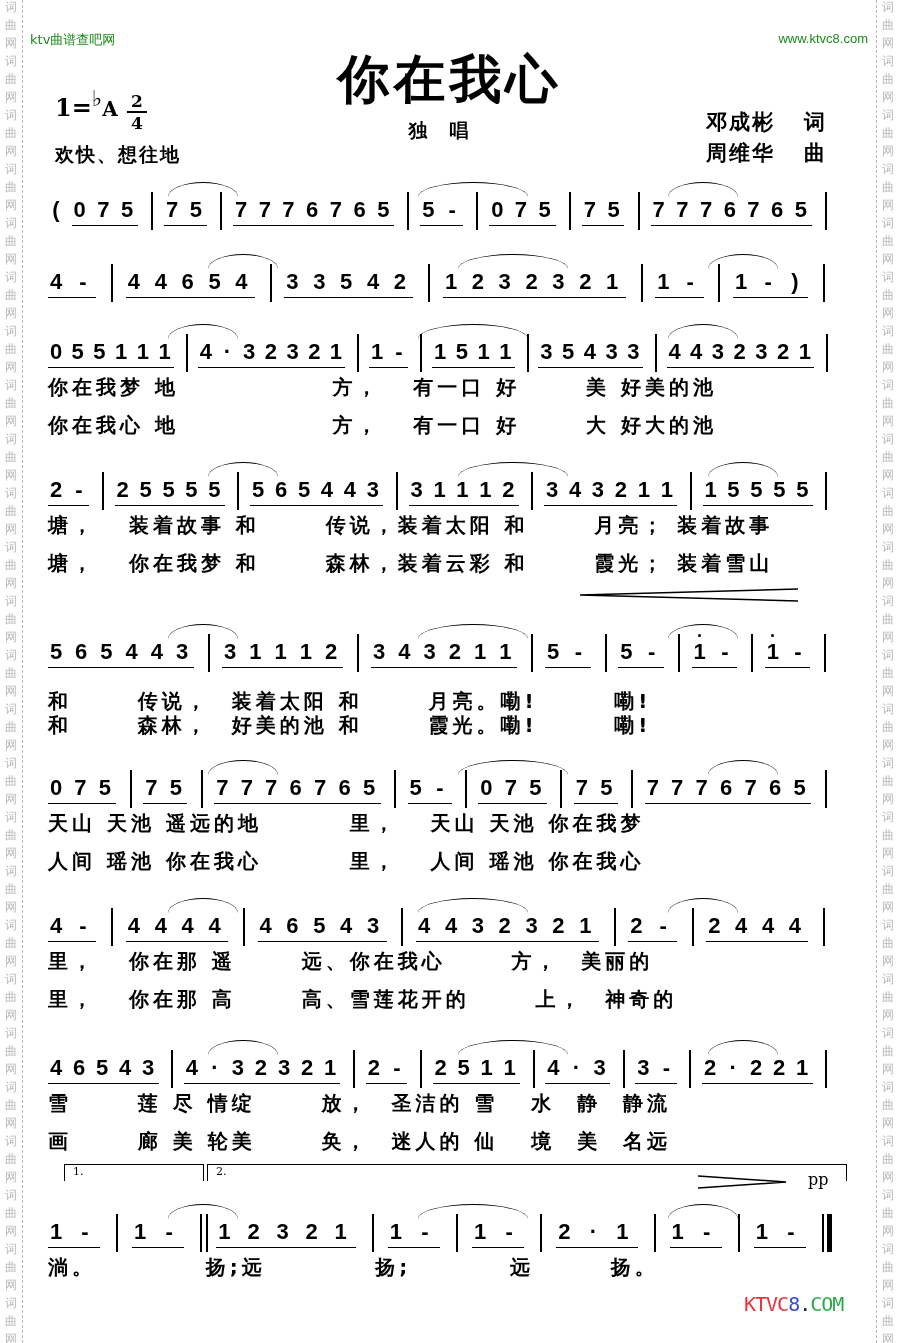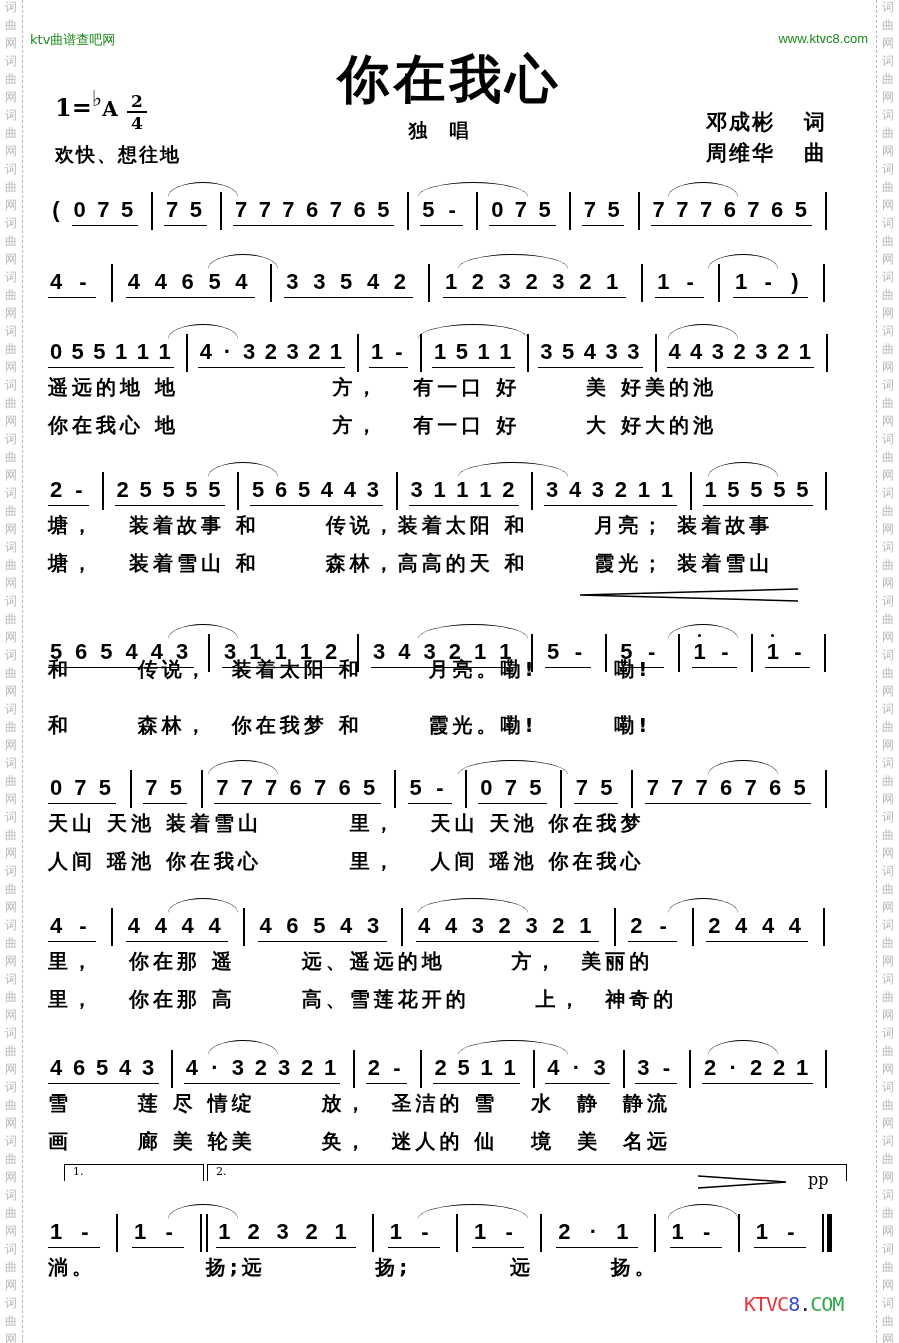--- a/index.html
+++ b/index.html
@@ -346,21 +346,21 @@
       <div class="note" style="left: 683.654px;">2</div>
       <div class="note" style="left: 705.357px;">3</div>
       <div class="note" style="left: 727.06px;">2</div>
       <div class="note" style="left: 748.764px;">1</div>
       <div class="bar" style="left: 778.063px;"></div>
       <div class="ul" style="left: 618.544px; top: 47px; width: 147.582px;"></div>
       <div class="slur" style="left: 120px; top: 4px; width: 70px;"></div>
       <div class="slur" style="left: 370px; top: 4px; width: 110px;"></div>
       <div class="slur" style="left: 620px; top: 4px; width: 70px;"></div>
     </div>
-    <div class="lyric" style="left: 48px; top: 374px;">遥远的地 地              方，   有一口 好      美 好美的池</div>
+    <div class="lyric" style="left: 48px; top: 374px;">你在我梦 地              方，   有一口 好      美 好美的池</div>
     <div class="lyric" style="left: 48px; top: 412px;">你在我心 地              方，   有一口 好      大 好大的池</div>
     <div class="row" style="top: 458px;">
       <div class="note" style="left: 0px;">2</div>
       <div class="note" style="left: 22.9651px;">-</div>
       <div class="bar" style="left: 53.968px;"></div>
       <div class="ul" style="left: 0px; top: 47px; width: 41.3372px;"></div>
       <div class="note" style="left: 66.5988px;">2</div>
       <div class="note" style="left: 89.564px;">5</div>
       <div class="note" style="left: 112.529px;">5</div>
       <div class="note" style="left: 135.494px;">5</div>
@@ -395,21 +395,21 @@
       <div class="note" style="left: 700.436px;">5</div>
       <div class="note" style="left: 723.401px;">5</div>
       <div class="note" style="left: 746.366px;">5</div>
       <div class="bar" style="left: 777.369px;"></div>
       <div class="ul" style="left: 654.506px; top: 47px; width: 110.233px;"></div>
       <div class="slur" style="left: 160px; top: 4px; width: 70px;"></div>
       <div class="slur" style="left: 410px; top: 4px; width: 110px;"></div>
       <div class="slur" style="left: 660px; top: 4px; width: 70px;"></div>
     </div>
     <div class="lyric" style="left: 48px; top: 512px;">塘，   装着故事 和      传说，装着太阳 和      月亮； 装着故事</div>
-    <div class="lyric" style="left: 48px; top: 550px;">塘，   装着雪山 和      森林，高高的天 和      霞光； 装着雪山</div>
+    <div class="lyric" style="left: 48px; top: 550px;">塘，   你在我梦 和      森林，装着云彩 和      霞光； 装着雪山</div>
     <div class="row" style="top: 620px;">
       <div class="note" style="left: 0px;">5</div>
       <div class="note" style="left: 25.2396px;">6</div>
       <div class="note" style="left: 50.4792px;">5</div>
       <div class="note" style="left: 75.7188px;">4</div>
       <div class="note" style="left: 100.958px;">4</div>
       <div class="note" style="left: 126.198px;">3</div>
       <div class="bar" style="left: 160.272px;"></div>
       <div class="ul" style="left: 0px; top: 47px; width: 146.39px;"></div>
       <div class="note" style="left: 174.153px;">3</div>
@@ -442,22 +442,22 @@
       <div class="ul" style="left: 643.61px; top: 47px; width: 45.4313px;"></div>
       <div class="note" style="left: 716.805px;">1</div>
       <div class="dot" style="left: 723.305px; top: 14px;"></div>
       <div class="note" style="left: 742.045px;">-</div>
       <div class="bar" style="left: 776.118px;"></div>
       <div class="ul" style="left: 716.805px; top: 47px; width: 45.4313px;"></div>
       <div class="slur" style="left: 120px; top: 4px; width: 70px;"></div>
       <div class="slur" style="left: 370px; top: 4px; width: 110px;"></div>
       <div class="slur" style="left: 620px; top: 4px; width: 70px;"></div>
     </div>
-    <div class="lyric" style="left: 48px; top: 656px;">和      传说，  装着太阳 和      月亮。嘞!       嘞!</div>
-    <div class="lyric" style="left: 48px; top: 712px;">和      森林，  你在我梦 和      霞光。嘞!       嘞!</div>
+    <div class="lyric" style="left: 48px; top: 688px;">和      传说，  装着太阳 和      月亮。嘞!       嘞!</div>
+    <div class="lyric" style="left: 48px; top: 712px;">和      森林，  好美的池 和      霞光。嘞!       嘞!</div>
     <div class="row" style="top: 756px;">
       <div class="note" style="left: 0px;">0</div>
       <div class="note" style="left: 24.4582px;">7</div>
       <div class="note" style="left: 48.9164px;">5</div>
       <div class="bar" style="left: 81.935px;"></div>
       <div class="ul" style="left: 0px; top: 47px; width: 68.483px;"></div>
       <div class="note" style="left: 95.387px;">7</div>
       <div class="note" style="left: 119.845px;">5</div>
       <div class="bar" style="left: 152.864px;"></div>
       <div class="ul" style="left: 95.387px; top: 47px; width: 44.0248px;"></div>
@@ -489,21 +489,21 @@
       <div class="note" style="left: 670.155px;">6</div>
       <div class="note" style="left: 694.613px;">7</div>
       <div class="note" style="left: 719.071px;">6</div>
       <div class="note" style="left: 743.529px;">5</div>
       <div class="bar" style="left: 776.548px;"></div>
       <div class="ul" style="left: 596.78px; top: 47px; width: 166.316px;"></div>
       <div class="slur" style="left: 160px; top: 4px; width: 70px;"></div>
       <div class="slur" style="left: 410px; top: 4px; width: 110px;"></div>
       <div class="slur" style="left: 660px; top: 4px; width: 70px;"></div>
     </div>
-    <div class="lyric" style="left: 48px; top: 810px;">天山 天池 装着雪山        里，   天山 天池 你在我梦</div>
+    <div class="lyric" style="left: 48px; top: 810px;">天山 天池 遥远的地        里，   天山 天池 你在我梦</div>
     <div class="lyric" style="left: 48px; top: 848px;">人间 瑶池 你在我心        里，   人间 瑶池 你在我心</div>
     <div class="row" style="top: 894px;">
       <div class="note" style="left: 0px;">4</div>
       <div class="note" style="left: 26.8707px;">-</div>
       <div class="bar" style="left: 63.1463px;"></div>
       <div class="ul" style="left: 0px; top: 47px; width: 48.3673px;"></div>
       <div class="note" style="left: 77.9252px;">4</div>
       <div class="note" style="left: 104.796px;">4</div>
       <div class="note" style="left: 131.667px;">4</div>
       <div class="note" style="left: 158.537px;">4</div>
@@ -532,21 +532,21 @@
       <div class="note" style="left: 658.333px;">2</div>
       <div class="note" style="left: 685.204px;">4</div>
       <div class="note" style="left: 712.075px;">4</div>
       <div class="note" style="left: 738.946px;">4</div>
       <div class="bar" style="left: 775.221px;"></div>
       <div class="ul" style="left: 658.333px; top: 47px; width: 102.109px;"></div>
       <div class="slur" style="left: 120px; top: 4px; width: 70px;"></div>
       <div class="slur" style="left: 370px; top: 4px; width: 110px;"></div>
       <div class="slur" style="left: 620px; top: 4px; width: 70px;"></div>
     </div>
-    <div class="lyric" style="left: 48px; top: 948px;">里，   你在那 遥      远、遥远的地      方，  美丽的</div>
+    <div class="lyric" style="left: 48px; top: 948px;">里，   你在那 遥      远、你在我心      方，  美丽的</div>
     <div class="lyric" style="left: 48px; top: 986px;">里，   你在那 高      高、雪莲花开的      上，  神奇的</div>
     <div class="row" style="top: 1036px;">
       <div class="note" style="left: 0px;">4</div>
       <div class="note" style="left: 23.0321px;">6</div>
       <div class="note" style="left: 46.0641px;">5</div>
       <div class="note" style="left: 69.0962px;">4</div>
       <div class="note" style="left: 92.1283px;">3</div>
       <div class="bar" style="left: 123.222px;"></div>
       <div class="ul" style="left: 0px; top: 47px; width: 110.554px;"></div>
       <div class="note" style="left: 135.889px;">4</div>

